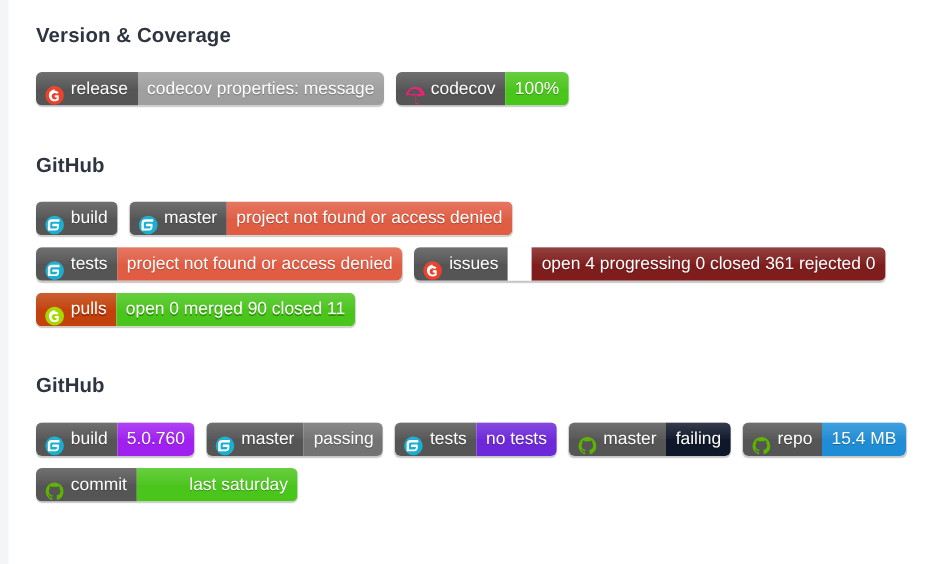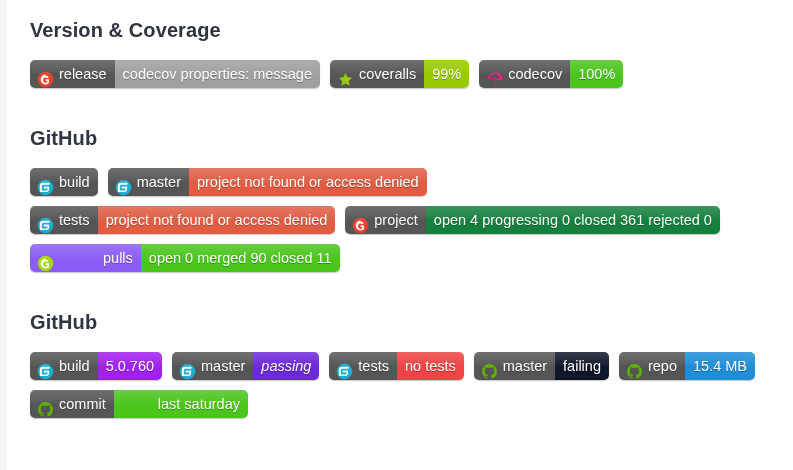--- a/index.html
+++ b/index.html
@@ -31,21 +31,21 @@
   }
   .content {
     position: absolute;
     left: 30px;
     top: 0;
     width: 755px;
   }
 
   .section { margin: 0; }
   .section-title {
-    font-size: 20px;
+    font-size: 17px;
     font-weight: bold;
     color: #2e3440;
     letter-spacing: 0.1px;
     margin: 0;
     line-height: 20px;
   }
 
   .badge-row {
     display: flex;
     flex-wrap: wrap;
@@ -120,31 +120,20 @@
                   </svg>
                 </span>
                 <span>release</span>
               </span>
               <span class="val" style="background: rgb(159, 159, 159);">codecov properties: message</span>
             </a>
             <a class="badge" href="#" style="text-decoration: none;">
               <span class="lbl" style="background: rgb(85, 85, 85);">
                 <span class="ic">
                   <svg width="17" height="17" viewBox="0 0 24 24">
-                    <path d="M12 2.8l2.9 5.9 6.5.95-4.7 4.58 1.1 6.47L12 17.65l-5.8 3.05 1.1-6.47-4.7-4.58 6.5-.95z" fill="#97ca00"></path>
-                  </svg>
-                </span>
-                <span>coveralls</span>
-              </span>
-              <span class="val" style="background: rgb(151, 202, 0);">99%</span>
-            </a>
-            <a class="badge" href="#" style="text-decoration: none;">
-              <span class="lbl" style="background: rgb(85, 85, 85);">
-                <span class="ic">
-                  <svg width="17" height="17" viewBox="0 0 24 24">
                     <path d="M12 2.2C6.6 2.2 2.2 6.6 2.2 12v.6l1.6-.9a4.1 4.1 0 0 1 4.1 0l1.6.9 1.6-.9a4.1 4.1 0 0 1 2.05-.55V21a1.6 1.6 0 0 0 3.2 0h-2.1a.5.5 0 0 1-.5-.5v-8.4c.72 0 1.43.19 2.05.55l1.6.9 1.6-.9a4.1 4.1 0 0 1 4.1 0l.7.4V12c0-5.4-4.4-9.8-9.8-9.8zm0 2.2c3.6 0 6.7 2.5 7.45 5.9a6.3 6.3 0 0 0-4.75.6A6.3 6.3 0 0 0 12 10a6.3 6.3 0 0 0-2.7.9 6.3 6.3 0 0 0-4.75-.6A7.65 7.65 0 0 1 12 4.4z" fill="#f01f7a"></path>
                   </svg>
                 </span>
                 <span>codecov</span>
               </span>
               <span class="val" style="background: rgb(74, 197, 28);">100%</span>
             </a>
           </div>
         </div>
       </div>
@@ -190,28 +179,28 @@
               <span class="val" style="background: rgb(224, 93, 68);">project not found or access denied</span>
             </a>
             <a class="badge" href="#" style="text-decoration: none;">
               <span class="lbl" style="background: rgb(85, 85, 85);">
                 <span class="ic">
                   <svg width="17" height="17" viewBox="0 0 24 24">
                     <circle cx="12" cy="12" r="11" fill="#e8432f"></circle>
                     <path d="M12.2 5.1c-3.9 0-6.9 3-6.9 6.9 0 3.9 3 6.9 6.9 6.9 1.9 0 3.5-.7 4.6-1.8v-5.4h-4.6v2.4h2.2v1.8c-.6.5-1.4.8-2.2.8-2.1 0-3.7-1.7-3.7-3.7 0-2.1 1.7-3.7 3.7-3.7 1 0 1.9.4 2.6 1l1.9-1.9c-1.2-1.1-2.8-1.8-4.5-1.8z" fill="#ffffff"></path>
                   </svg>
                 </span>
-                <span>project</span>
-              </span>
-              <span class="val" style="background: #15803d;">open 4 progressing 0 closed 361 rejected 0</span>
-            </a>
-          </div>
-          <div class="badge-row">
-            <a class="badge" href="#" style="text-decoration: none;">
-              <span class="lbl" style="background: #8b5cf6; gap: 44px;">
+                <span>issues</span>
+              </span>
+              <span class="val" style="background: #7f1d1d; margin-left: 20px;">open 4 progressing 0 closed 361 rejected 0</span>
+            </a>
+          </div>
+          <div class="badge-row">
+            <a class="badge" href="#" style="text-decoration: none;">
+              <span class="lbl" style="background: #c2410c;">
                 <span class="ic">
                   <svg width="17" height="17" viewBox="0 0 24 24">
                     <circle cx="12" cy="12" r="11" fill="#a6d900"></circle>
                     <path d="M12.2 5.1c-3.9 0-6.9 3-6.9 6.9 0 3.9 3 6.9 6.9 6.9 1.9 0 3.5-.7 4.6-1.8v-5.4h-4.6v2.4h2.2v1.8c-.6.5-1.4.8-2.2.8-2.1 0-3.7-1.7-3.7-3.7 0-2.1 1.7-3.7 3.7-3.7 1 0 1.9.4 2.6 1l1.9-1.9c-1.2-1.1-2.8-1.8-4.5-1.8z" fill="#ffffff"></path>
                   </svg>
                 </span>
                 <span>pulls</span>
               </span>
               <span class="val" style="background: rgb(74, 197, 28);">open 0 merged 90 closed 11</span>
             </a>
@@ -237,33 +226,33 @@
             <a class="badge" href="#" style="text-decoration: none;">
               <span class="lbl" style="background: rgb(85, 85, 85);">
                 <span class="ic">
                   <svg width="17" height="17" viewBox="0 0 24 24">
                     <circle cx="12" cy="12" r="11" fill="#1aafd0"></circle>
                     <path d="M17.2 10.6h-7.3c-.35 0-.63.28-.63.63v1.57c0 .35.28.63.63.63h4.45c.35 0 .63.28.63.63v.31c0 1.04-.84 1.89-1.89 1.89H7.5c-.35 0-.63-.28-.63-.63V9.97c0-1.04.84-1.89 1.89-1.89h8.45c.35 0 .63-.28.63-.63V5.88c0-.35-.28-.63-.63-.63H8.75A4.72 4.72 0 0 0 4.04 9.97v7.77c0 .35.28.63.63.63h8.19a4.25 4.25 0 0 0 4.25-4.25v-2.89c0-.35-.28-.63-.63-.63z" fill="#ffffff"></path>
                   </svg>
                 </span>
                 <span>master</span>
               </span>
-              <span class="val" style="background: #6d28d9; font-style: italic;">passing</span>
+              <span class="val" style="background: #737373;">passing</span>
             </a>
             <a class="badge" href="#" style="text-decoration: none;">
               <span class="lbl" style="background: rgb(85, 85, 85);">
                 <span class="ic">
                   <svg width="17" height="17" viewBox="0 0 24 24">
                     <circle cx="12" cy="12" r="11" fill="#1aafd0"></circle>
                     <path d="M17.2 10.6h-7.3c-.35 0-.63.28-.63.63v1.57c0 .35.28.63.63.63h4.45c.35 0 .63.28.63.63v.31c0 1.04-.84 1.89-1.89 1.89H7.5c-.35 0-.63-.28-.63-.63V9.97c0-1.04.84-1.89 1.89-1.89h8.45c.35 0 .63-.28.63-.63V5.88c0-.35-.28-.63-.63-.63H8.75A4.72 4.72 0 0 0 4.04 9.97v7.77c0 .35.28.63.63.63h8.19a4.25 4.25 0 0 0 4.25-4.25v-2.89c0-.35-.28-.63-.63-.63z" fill="#ffffff"></path>
                   </svg>
                 </span>
                 <span>tests</span>
               </span>
-              <span class="val" style="background: #ef4444;">no tests</span>
+              <span class="val" style="background: #6d28d9;">no tests</span>
             </a>
             <a class="badge" href="#" style="text-decoration: none;">
               <span class="lbl" style="background: rgb(85, 85, 85);">
                 <span class="ic">
                   <svg width="17" height="17" viewBox="0 0 24 24">
                     <path d="M12 1.5A10.5 10.5 0 0 0 1.5 12c0 4.64 3.01 8.57 7.18 9.96.52.1.71-.23.71-.5l-.01-1.76c-2.92.64-3.54-1.4-3.54-1.4-.48-1.21-1.17-1.54-1.17-1.54-.95-.65.07-.64.07-.64 1.06.07 1.61 1.09 1.61 1.09.94 1.6 2.46 1.14 3.06.87.1-.68.37-1.14.67-1.4-2.33-.27-4.78-1.17-4.78-5.18 0-1.15.41-2.08 1.08-2.82-.11-.27-.47-1.34.1-2.79 0 0 .88-.28 2.89 1.08a9.9 9.9 0 0 1 5.26 0c2-1.36 2.88-1.08 2.88-1.08.58 1.45.21 2.52.11 2.79.67.74 1.07 1.67 1.07 2.82 0 4.02-2.45 4.91-4.79 5.17.38.33.71.97.71 1.95l-.01 2.9c0 .28.19.61.72.5A10.51 10.51 0 0 0 22.5 12 10.5 10.5 0 0 0 12 1.5z" fill="#5cb300" fill-rule="evenodd"></path>
                   </svg>
                 </span>
                 <span>master</span>
               </span>

